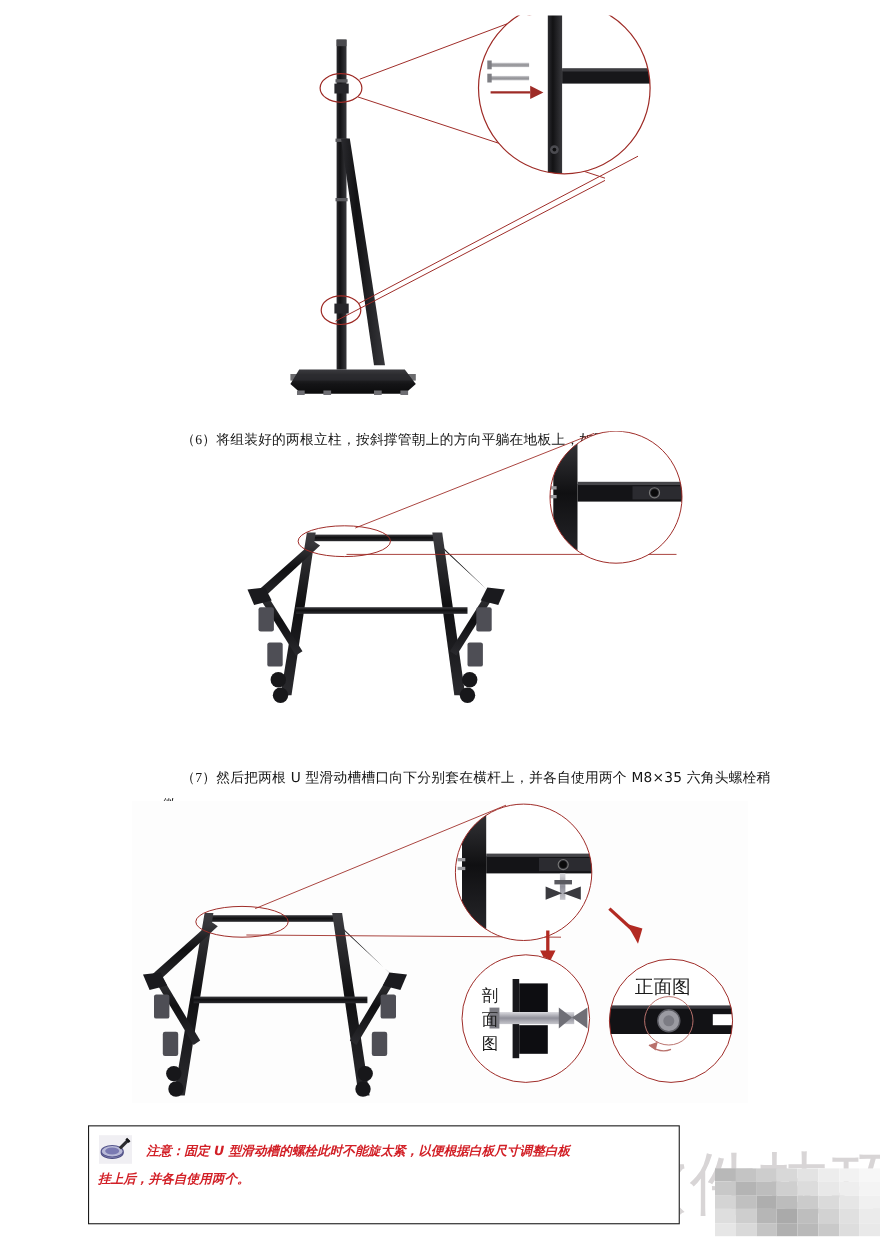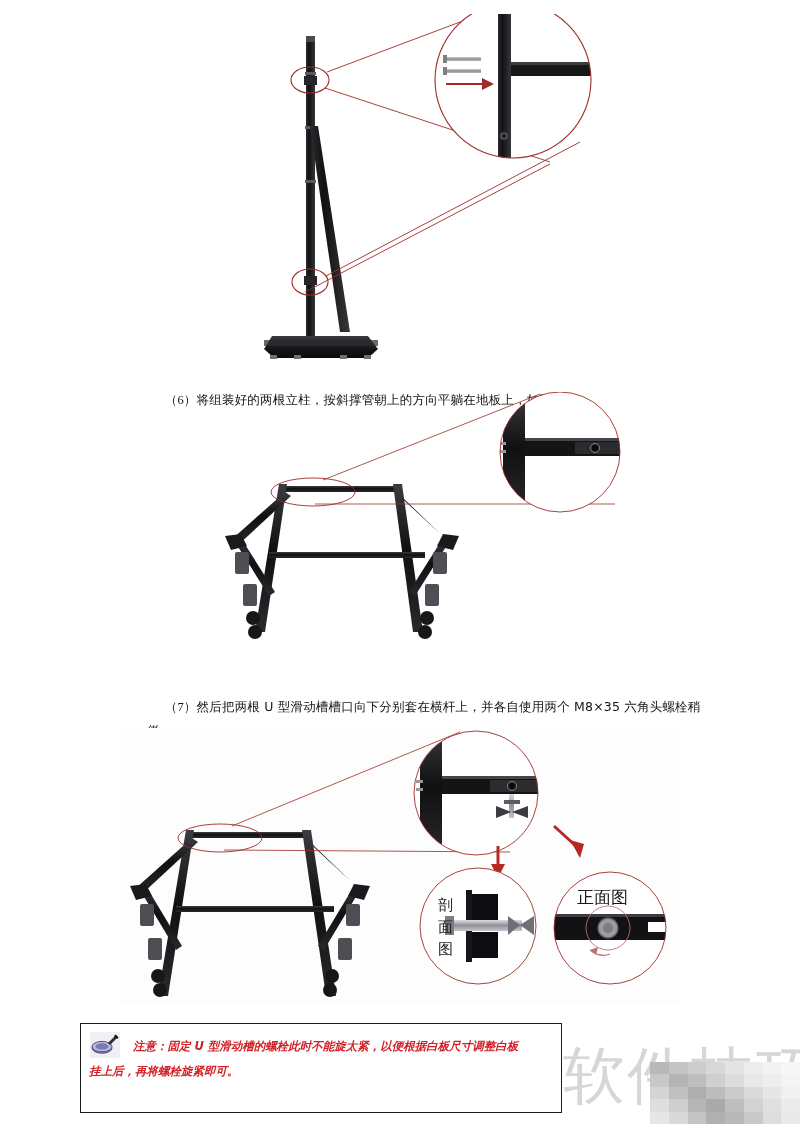--- a/index.html
+++ b/index.html
@@ -399,31 +399,31 @@
     <i style="background:#e6e6e6"></i>
       <i style="background:#d9d9d9"></i>
       <i style="background:#c4c4c4"></i>
       <i style="background:#b0b0b0"></i>
       <i style="background:#b9b9b9"></i>
       <i style="background:#c9c9c9"></i>
       <i style="background:#dddddd"></i>
       <i style="background:#e9e9e9"></i>
   </div>
 
-  <div class="notebox" style="left:80px;top:1023px;width:482px;height:90px;">
+  <div class="notebox" style="left:80px;top:1023px;width:538px;height:90px;">
     <div class="note-inner">
 
       <div class="note-icon">
         <svg width="30" height="26" viewBox="0 0 30 26">
           <ellipse cx="12" cy="16" rx="10" ry="5.2" fill="#8e8fbe" stroke="#4c4c80" stroke-width="1"></ellipse>
           <ellipse cx="12" cy="14.6" rx="10" ry="5.2" fill="#b9bad8" stroke="#55558c" stroke-width="1"></ellipse>
           <ellipse cx="12" cy="14.4" rx="6.4" ry="3.2" fill="#7a7ab2"></ellipse>
           <path d="M18 11 L26 3 L28 5 L20 13 Z" fill="#2b2b2f"></path>
           <path d="M25.5 2.4 L28.6 5.5 L27 7 L24 4 Z" fill="#151517"></path>
         </svg>
       </div>
 
       <div class="note-text note-l1"><span>注意：</span><span>固定 U 型滑动槽的螺栓此时不能旋太紧，以便根据白板尺寸调整白板</span></div>
-      <div class="note-text note-l2">挂上后，再将螺栓旋紧即可。</div>
+      <div class="note-text note-l2">挂上后，并各自使用两个。</div>
     </div>
   </div>
 
 </div>
 
 </body></html>

